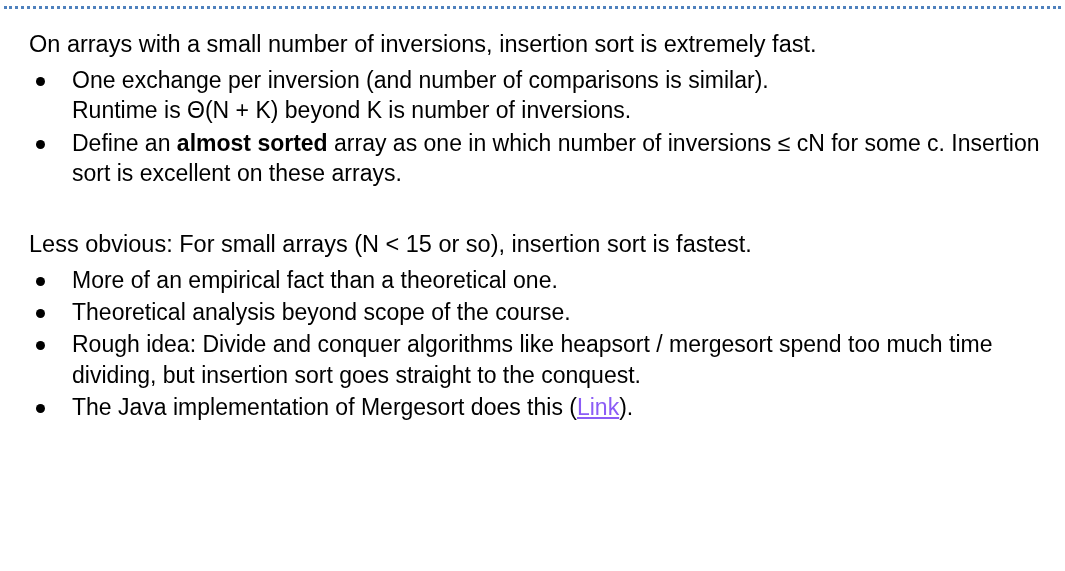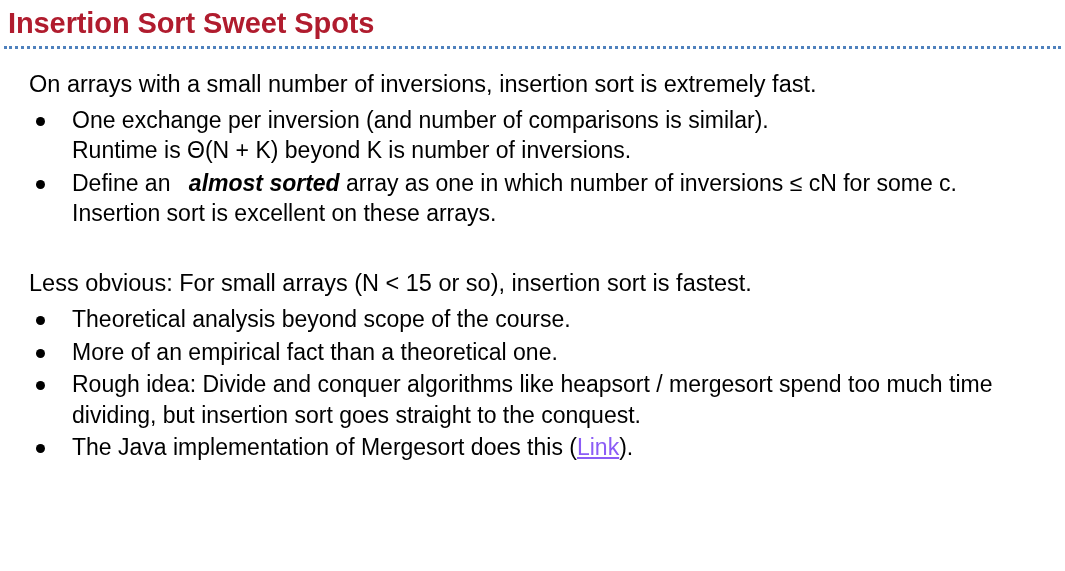--- a/index.html
+++ b/index.html
@@ -62,34 +62,31 @@
     width: 9px;
     height: 9px;
     background: #000000;
     border-radius: 50%;
   }
   .gap {
     height: 34px;
   }
   .bolditalic {
     font-weight: bold;
-    font-style: italic;
-    margin-left: 12px;
   }
   a.link {
     color: #8b5cf6;
     text-decoration: underline;
   }
 </style>
 </head>
 <body>
 
 <div class="slide">
 
-  <div class="title">Insertion Sort Sweet Spots</div>
   <div class="title-rule"></div>
 
   <div class="body">
 
     <div class="para">On arrays with a small number of inversions, insertion sort is extremely fast.</div>
 
     <ul class="bullets">
       <li>
         <span>One exchange per inversion (and number of comparisons is similar).</span><br>
         <span>Runtime is Θ(N + K) beyond K is number of inversions.</span>
@@ -98,24 +95,24 @@
         <span>Define an </span><span class="bolditalic">almost sorted</span><span> array as one in which number of inversions ≤ cN for some c. Insertion sort is excellent on these arrays.</span>
       </li>
     </ul>
 
     <div class="gap"></div>
 
     <div class="para">Less obvious: For small arrays (N &lt; 15 or so), insertion sort is fastest.</div>
 
     <ul class="bullets">
       <li>
-        <span>Theoretical analysis beyond scope of the course.</span>
+        <span>More of an empirical fact than a theoretical one.</span>
       </li>
       <li>
-        <span>More of an empirical fact than a theoretical one.</span>
+        <span>Theoretical analysis beyond scope of the course.</span>
       </li>
       <li>
         <span>Rough idea: Divide and conquer algorithms like heapsort / mergesort spend too much time dividing, but insertion sort goes straight to the conquest.</span>
       </li>
       <li>
         <span>The Java implementation of Mergesort does this (</span><a class="link" href="#">Link</a><span>).</span>
       </li>
     </ul>
 
   </div>

